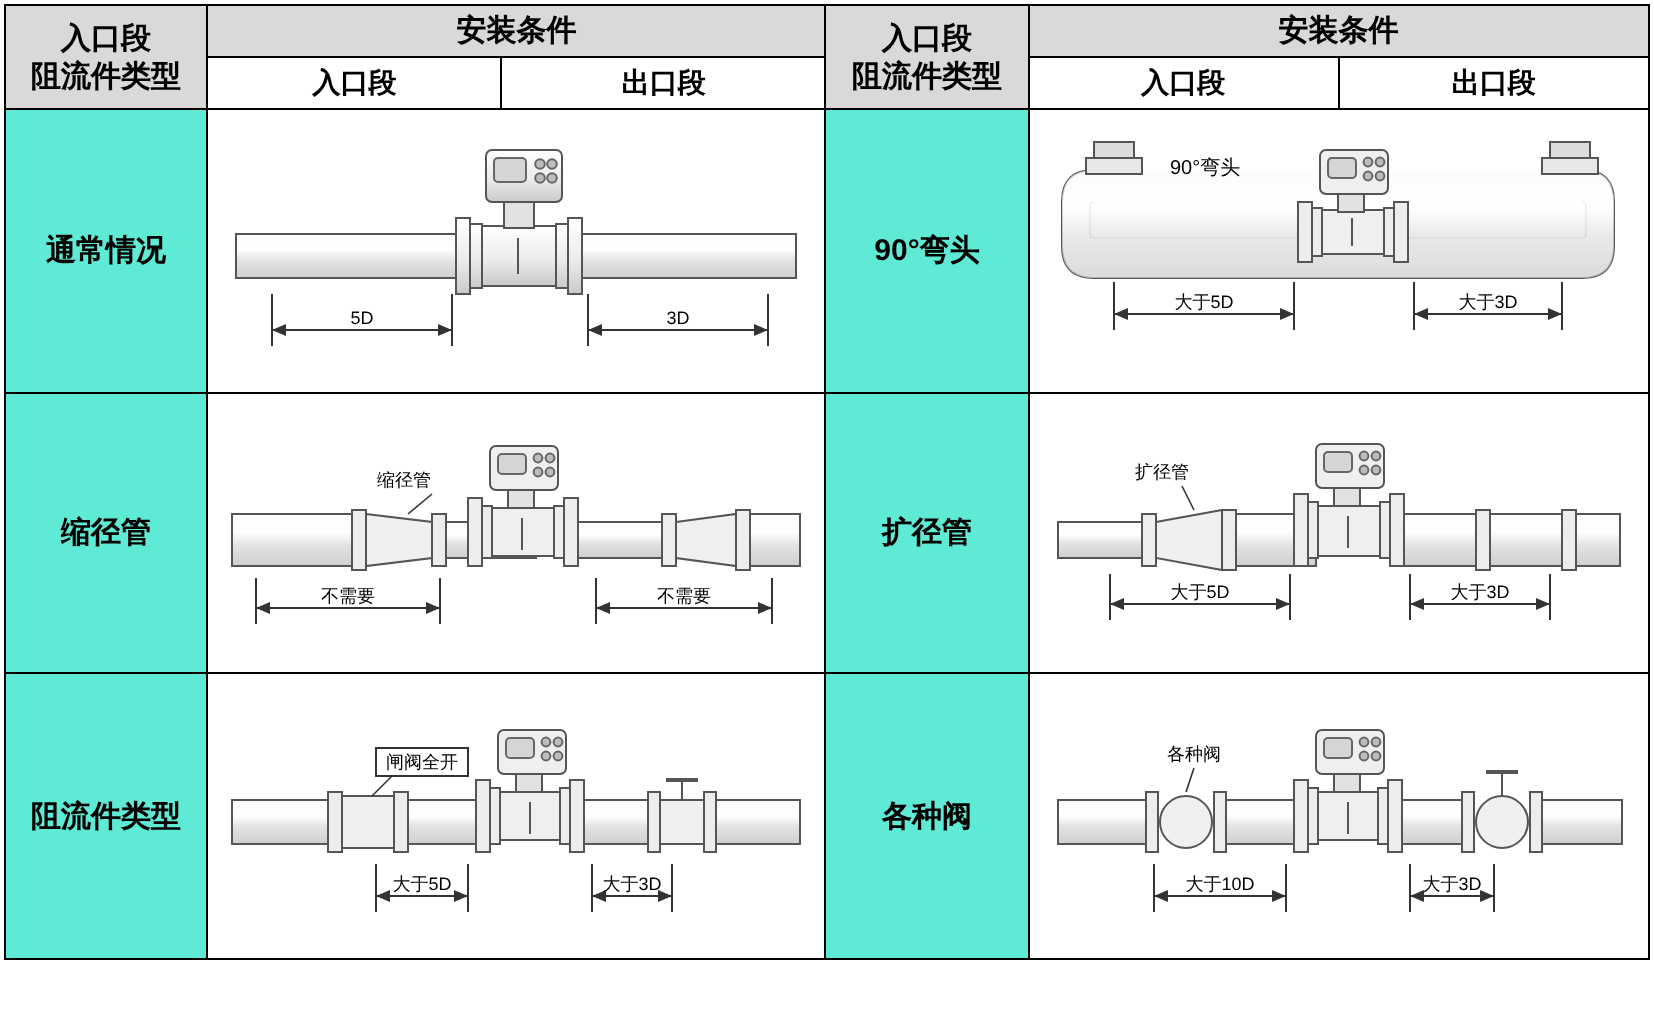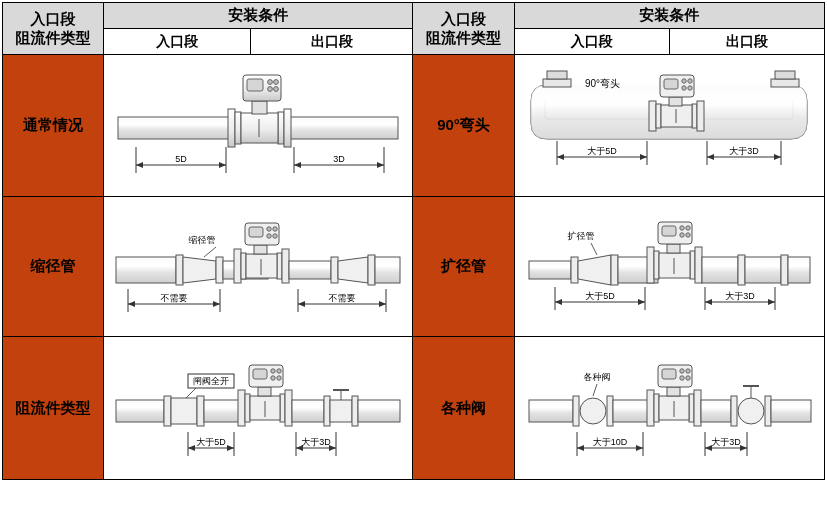--- a/index.html
+++ b/index.html
@@ -2,21 +2,21 @@
 <html><head>
 <meta charset="utf-8">
 <style>
   html,body{margin:0;padding:0;background:#fff;}
   body{width:827px;height:515px;font-family:"Liberation Sans","DejaVu Sans",sans-serif;}
   .wrap{width:827px;height:515px;position:relative;box-sizing:border-box;}
   table.main{border-collapse:collapse;width:823px;height:428px;margin:2px;table-layout:fixed;}
   table.main td,table.main th{border:1px solid #000;padding:0;}
   .hdr{background:#d9d9d9;text-align:center;font-weight:bold;font-size:15px;color:#000;}
   .hdr-sub{background:#fff;text-align:center;font-weight:bold;font-size:14px;color:#000;}
-  .rowlabel{background:#c2410c;text-align:center;font-weight:bold;font-size:15px;color:#000;}
+  .rowlabel{background:#5eead4;text-align:center;font-weight:bold;font-size:15px;color:#000;}
   .diagcell{background:#fff;padding:0;vertical-align:middle;}
   .diagcell svg{display:block;margin:0 auto;}
   .colA{width:101px;}
   .colB{width:147px;}
   .colC{width:162px;}
   .colD{width:101px;}
   .colE{width:155px;}
   .colF{width:155px;}
   .hdr1{height:26px;}
   .hdr2{height:26px;}

